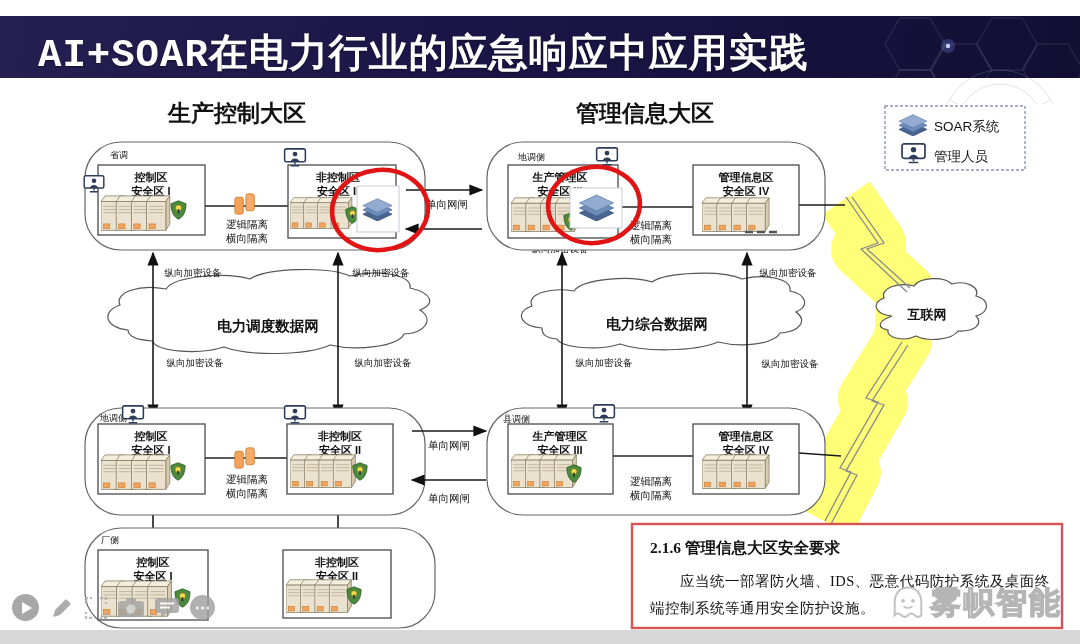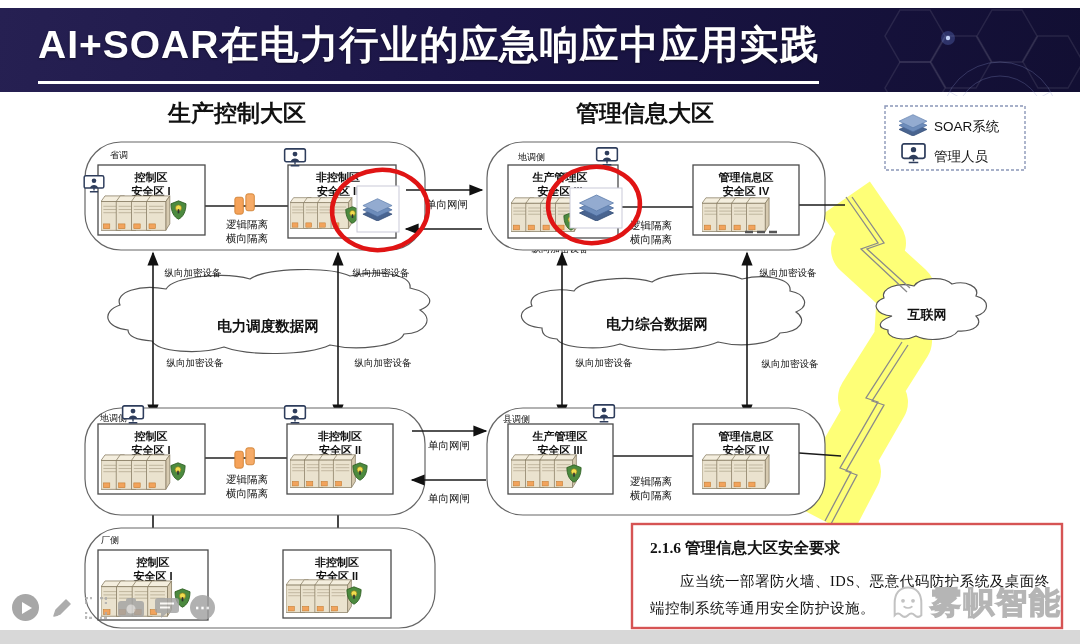--- a/index.html
+++ b/index.html
@@ -1,20 +1,20 @@
 <!DOCTYPE html>
 <html><head>
 <meta charset="utf-8">
 <style>
   html,body{margin:0;padding:0;background:#fff;}
   .stage{position:relative;width:1080px;height:644px;overflow:hidden;background:#ffffff;
          font-family:"Liberation Sans",sans-serif;}
   
-  .header{position:absolute;left:0;top:8px;width:1080px;height:84px;z-index:3;
-          background:linear-gradient(100deg,#262052 0%,#1b1547 45%,#120f33 100%);}
+  .header{position:absolute;left:0;top:16px;width:1080px;height:62px;z-index:3;
+          background:linear-gradient(100deg,#262052 0%,#1b1547 45%,#120f33 100%);font-family:Liberation Mono, monospace;}
   .header .hexdeco{position:absolute;right:0;top:0;height:88px;width:330px;}
   .title{position:absolute;left:38px;top:10px;color:#ffffff;font-size:39px;font-weight:bold;
          letter-spacing:1px;padding-bottom:9px;border-bottom:3px solid #ffffff;white-space:nowrap;
          text-shadow:0 1px 2px rgba(0,0,0,.5);}
   
   .diagram{position:absolute;left:0;top:0;width:1080px;height:644px;z-index:1;}
   .diagram text{font-family:"Liberation Sans",sans-serif;fill:#111;}
   .diagram text.serif{font-family:"Liberation Serif",serif;}
   
   .watermark{position:absolute;left:888px;top:582px;z-index:6;display:flex;align-items:center;gap:2px;}

